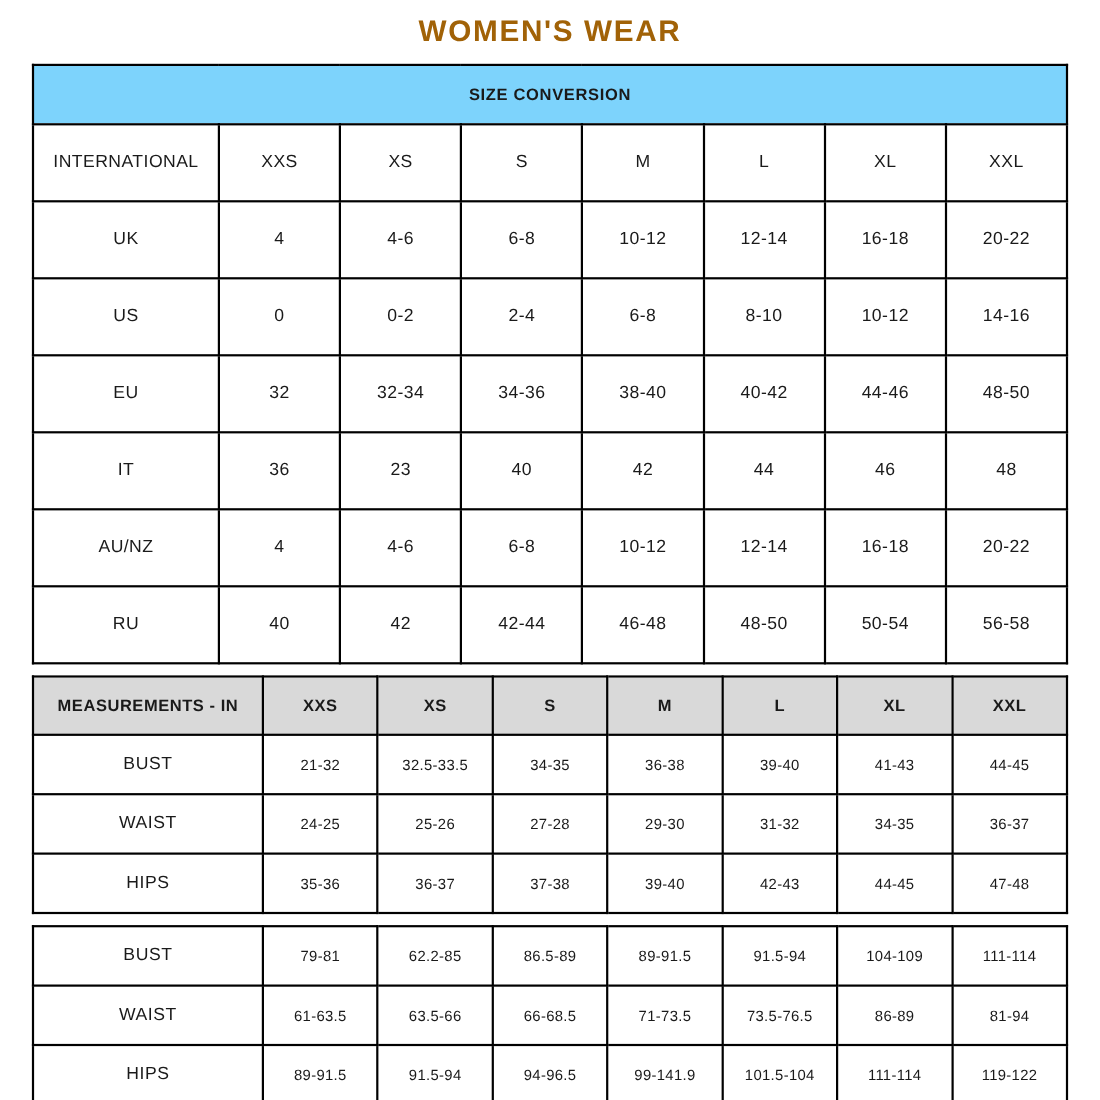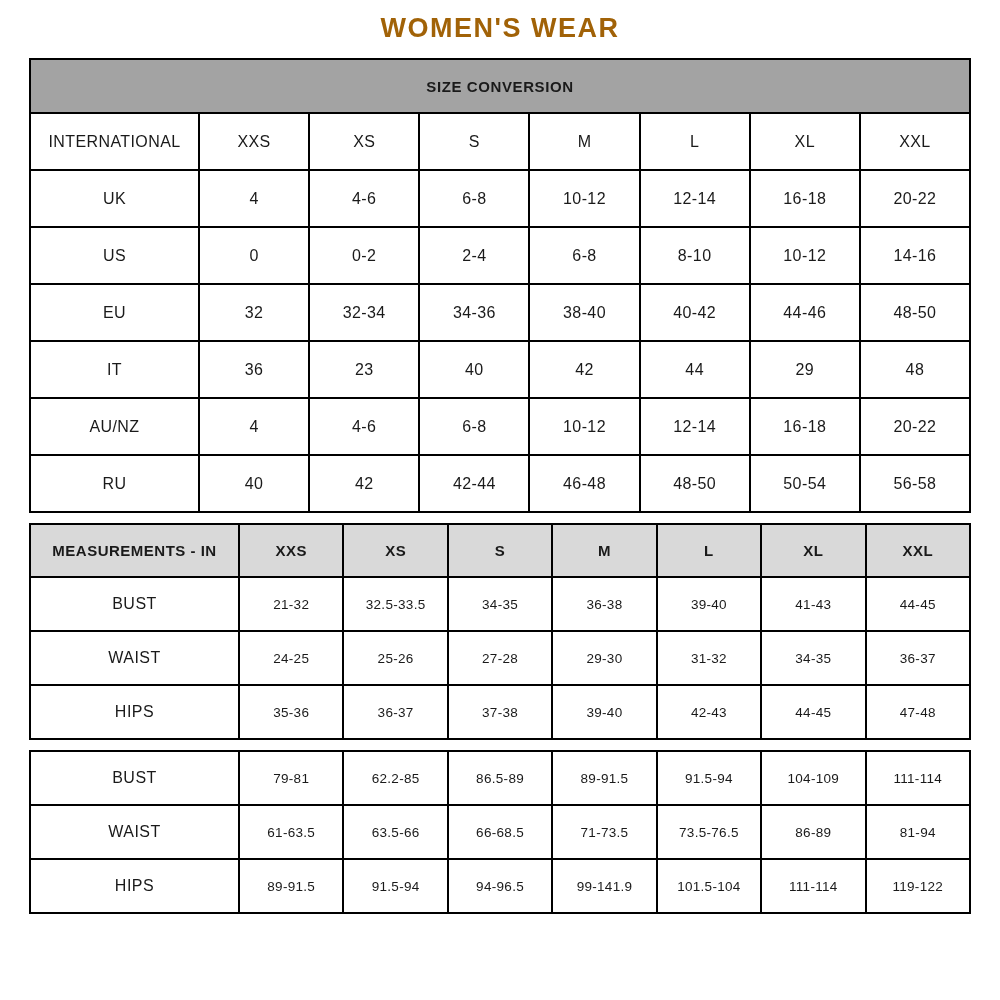--- a/index.html
+++ b/index.html
@@ -30,27 +30,27 @@
   .tbl2, .tbl3 { margin-top: 10px; }
   td, th {
     border: 2px solid #000000;
     text-align: center;
     vertical-align: middle;
     overflow: hidden;
     white-space: nowrap;
   }
   
   .tbl1 .caption-cell {
-    background: #a3a3a3;
+    background: #7dd3fc;
     height: 54px;
     font-size: 15px;
     font-weight: bold;
     letter-spacing: 0.6px;
   }
-  .tbl1 td { height: 57px; font-size: 16px; font-weight: normal; letter-spacing: 0.4px; }
+  .tbl1 td { height: 70px; font-size: 16px; font-weight: normal; letter-spacing: 0.4px; }
   
   .mtbl th {
     background: #d9d9d9;
     height: 53px;
     font-size: 15px;
     font-weight: bold;
     letter-spacing: 0.5px;
   }
   .mtbl td { height: 54px; font-size: 13.5px; letter-spacing: 0.3px; }
   .mtbl td.row-label { font-size: 16px; letter-spacing: 0.5px; }
@@ -117,21 +117,21 @@
       <td>44-46</td>
       <td>48-50</td>
     </tr>
     <tr>
       <td>IT</td>
       <td>36</td>
       <td>23</td>
       <td>40</td>
       <td>42</td>
       <td>44</td>
-      <td>29</td>
+      <td>46</td>
       <td>48</td>
     </tr>
     <tr>
       <td>AU/NZ</td>
       <td>4</td>
       <td>4-6</td>
       <td>6-8</td>
       <td>10-12</td>
       <td>12-14</td>
       <td>16-18</td>

